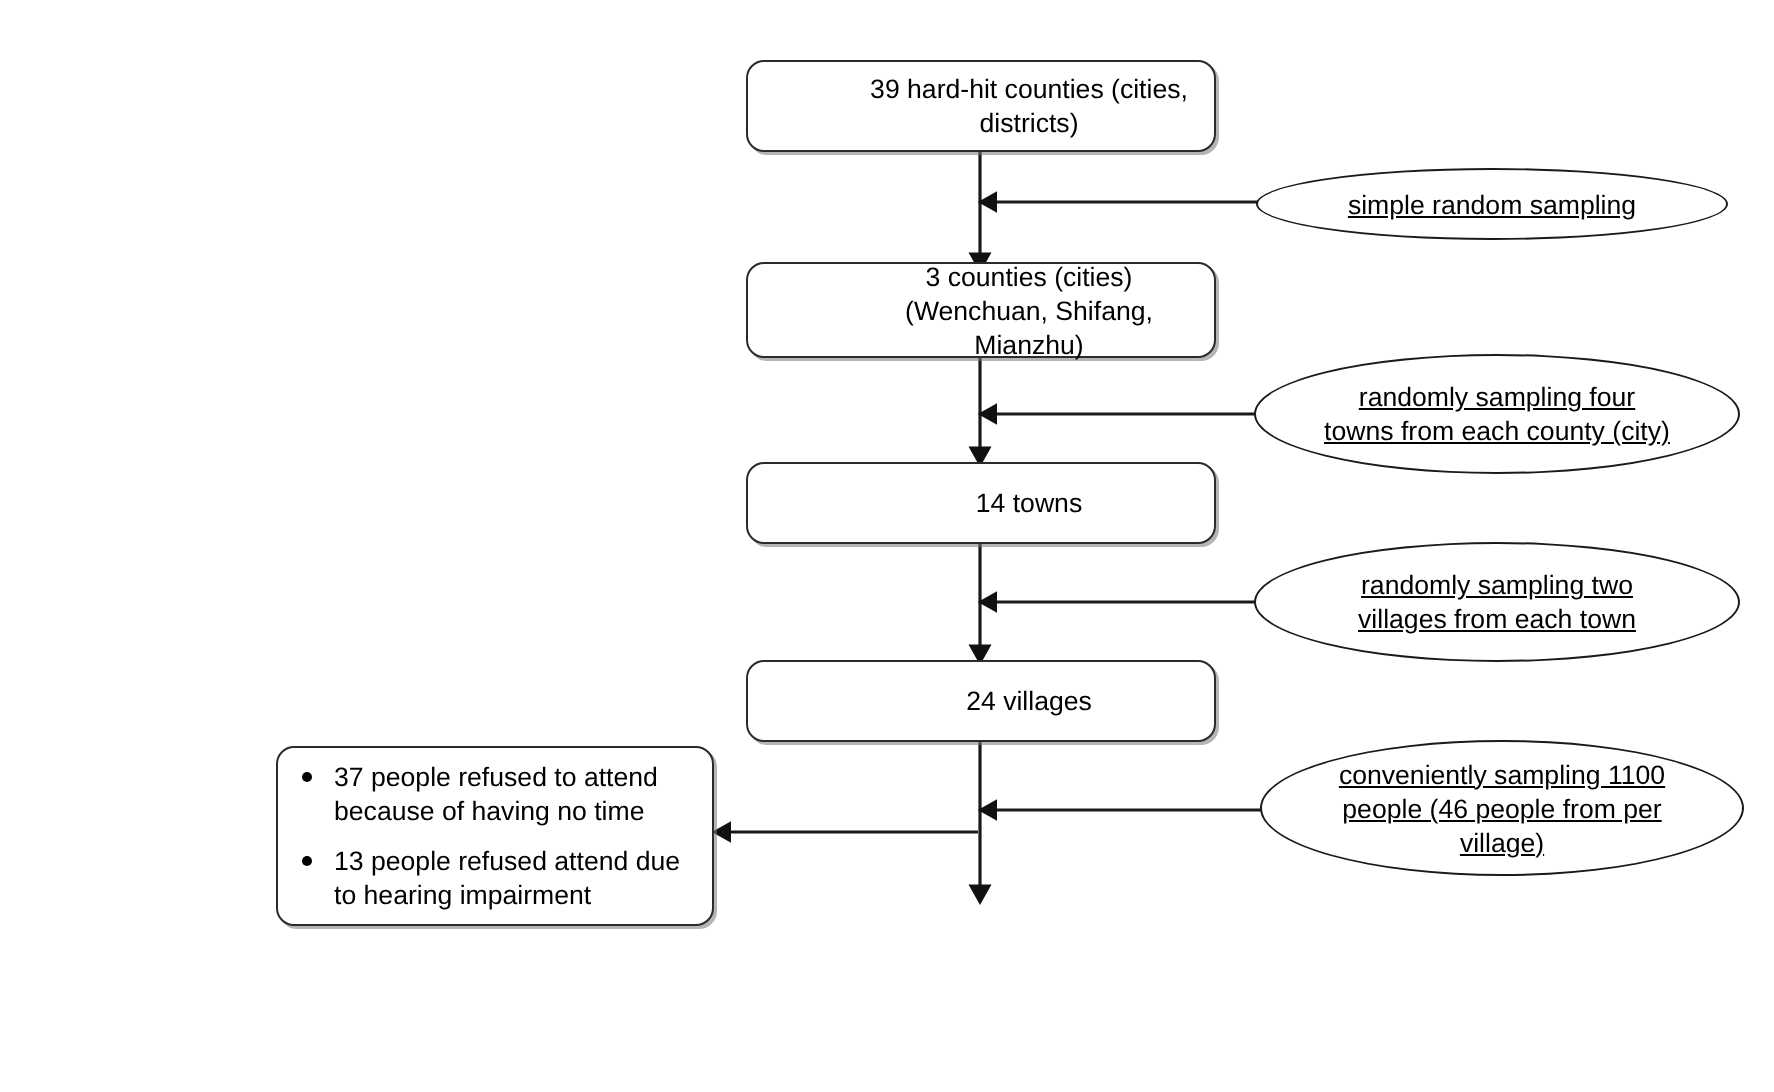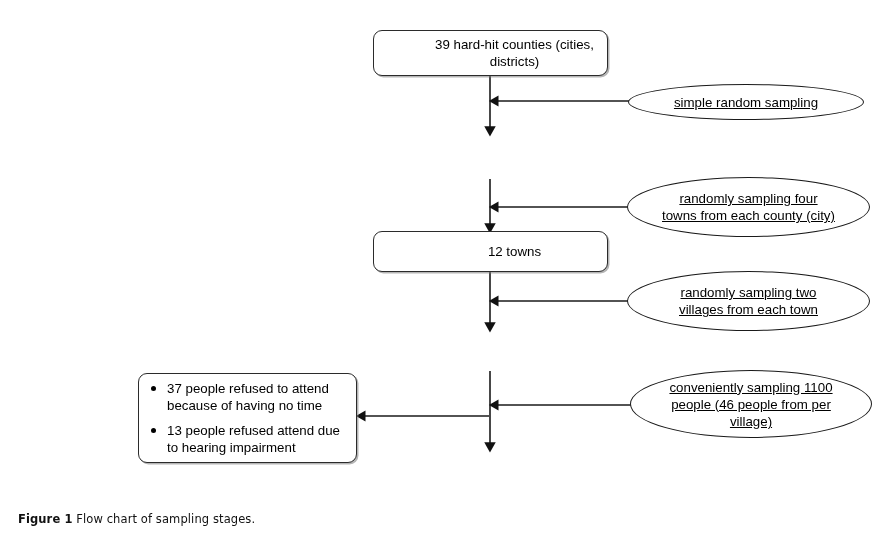--- a/index.html
+++ b/index.html
@@ -132,25 +132,32 @@
     <g stroke="#1a1a1a" stroke-width="1.5" fill="none">
       <line x1="489" y1="416" x2="361" y2="416" marker-end="url(#arrow-left)"></line>
     </g>
   </svg>
 
   <div class="node" style="left:373px; top:30px; width:235px; height:46px;">
     <span class="txt">39 hard-hit counties (cities,
 districts)</span>
   </div>
 
+  <div class="node" style="left:373px; top:131px; width:235px; height:48px;">
+    <span class="txt">3 counties  (cities)
+(Wenchuan, Shifang, Mianzhu)</span>
+  </div>
 
   <div class="node" style="left:373px; top:231px; width:235px; height:41px;">
-    <span class="txt">12 towns</span>
+    <span class="txt">14 towns</span>
   </div>
 
+  <div class="node" style="left:373px; top:330px; width:235px; height:41px;">
+    <span class="txt">24 villages</span>
+  </div>
 
 
   <div class="ellipse" style="left:628px; top:84px; width:236px; height:36px;">
     <span class="txt">simple  random sampling</span>
   </div>
 
   <div class="ellipse" style="left:627px; top:177px; width:243px; height:60px;">
     <span class="txt">randomly sampling four
 towns from each county (city)</span>
   </div>
@@ -172,17 +179,14 @@
         <span class="bullet-dot"></span>
         <span>37 people refused to attend because of having no time</span>
       </li>
       <li>
         <span class="bullet-dot"></span>
         <span>13 people refused attend due to hearing impairment</span>
       </li>
     </ul>
   </div>
 
-  <div class="caption">
-    <span class="cap-label">Figure 1</span><span>&nbsp;</span><span>Flow chart of sampling stages.</span>
-  </div>
 
 </div>
 
 </body></html>

